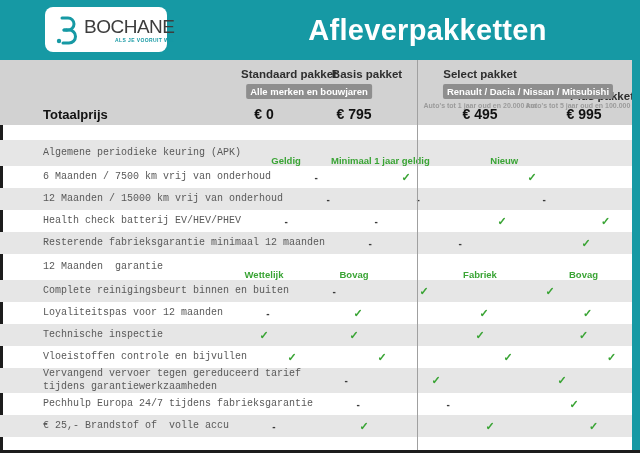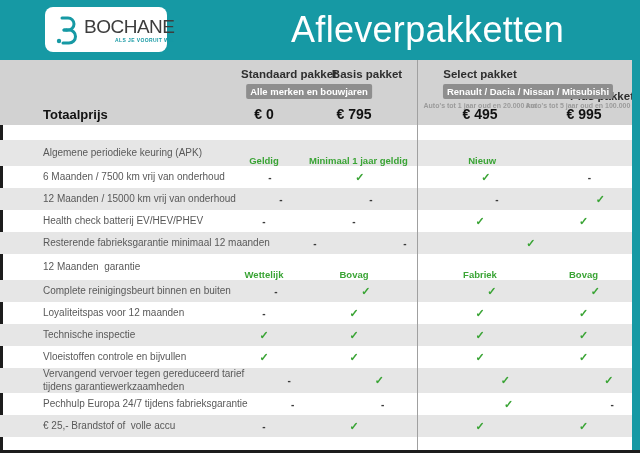--- a/index.html
+++ b/index.html
@@ -11,21 +11,21 @@
   .page{position:relative;width:640px;height:453px;background:#fff;overflow:hidden;}
 
   
   .teal-header{position:absolute;left:0;top:0;width:640px;height:60px;background:var(--teal);z-index:2;}
   .logo-box{position:absolute;left:45px;top:7px;width:122px;height:45px;background:#fff;border-radius:8px;
             display:flex;align-items:center;padding:4px 8px 4px 10px;}
   .logo-icon{flex:0 0 auto;margin-right:5px;}
   .brand{font-size:19px;font-weight:400;letter-spacing:-0.5px;color:#3d3d3d;line-height:19px;}
   .tagline{font-size:5px;font-weight:700;color:var(--teal);text-align:right;letter-spacing:0.4px;margin-top:1px;}
   .page-title{position:absolute;left:250px;right:35px;top:0;height:60px;line-height:60px;text-align:center;
-              font-size:36px;font-weight:400;color:#fff;letter-spacing:0.3px;}
+              font-size:29px;font-weight:700;color:#fff;letter-spacing:0.3px;}
 
   
   .header-band{position:absolute;left:0;top:60px;width:632px;height:65px;background:var(--band);z-index:2;}
   .col-label{position:absolute;top:8px;transform:translateX(-50%);font-size:11.5px;font-weight:700;
              color:var(--dark);white-space:nowrap;}
   .cl0{left:289px;} .cl1{left:367px;} .cl2{left:480px;} .cl3{left:602px;margin-top:22px;}
   .badge{position:absolute;top:24px;transform:translateX(-50%);background:var(--badge);color:#fff;
          font-size:9.5px;font-weight:700;white-space:nowrap;padding:2px 4px;border-radius:2px;line-height:11px;}
   .bg0{left:309px;} .bg1{left:528px;}
   .note{position:absolute;top:42px;transform:translateX(-50%);font-size:7px;font-weight:700;
@@ -41,21 +41,21 @@
   .divider-v{position:absolute;left:417px;top:60px;width:1px;height:390px;background:#a0a0a0;z-index:3;}
   .right-strip{position:absolute;right:0;top:0;width:8px;height:450px;background:var(--teal);z-index:4;}
   .bottom-border{position:absolute;left:0;top:450px;width:640px;height:3px;background:var(--border);z-index:5;}
 
   
   .rows{position:absolute;left:0;top:140px;width:632px;z-index:2;}
   .row{display:flex;align-items:center;min-height:22px;}
   .row.striped{background:var(--stripe);}
   .cell{display:flex;align-items:center;justify-content:center;}
   .cell.label{flex:0 0 219px;justify-content:flex-start;padding-left:43px;font-size:10px;color:var(--label);
-              white-space:pre;line-height:12.5px;}
+              white-space:pre;line-height:12.5px;font-family:Liberation Mono, monospace;}
   .cell.vS{flex:0 0 90px;} .cell.vB{flex:0 0 90px;} .cell.gap{flex:0 0 26px;}
   .cell.vSe{flex:0 0 110px;} .cell.vP{flex:0 0 97px;text-align:right;}
   .check{color:var(--green);font-size:11px;font-weight:600;}
   .dash{color:#3a3a3a;font-size:10px;font-weight:700;}
   .green-text{color:var(--green);font-size:9.5px;font-weight:700;white-space:nowrap;margin-top:15px;}
 </style>
 </head>
 <body>
 
 <div class="page">

